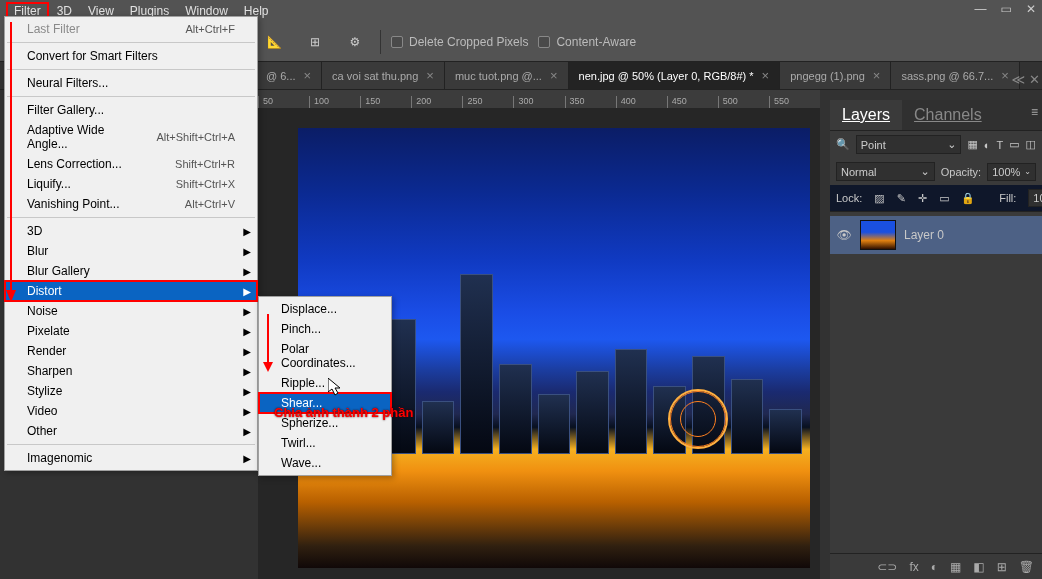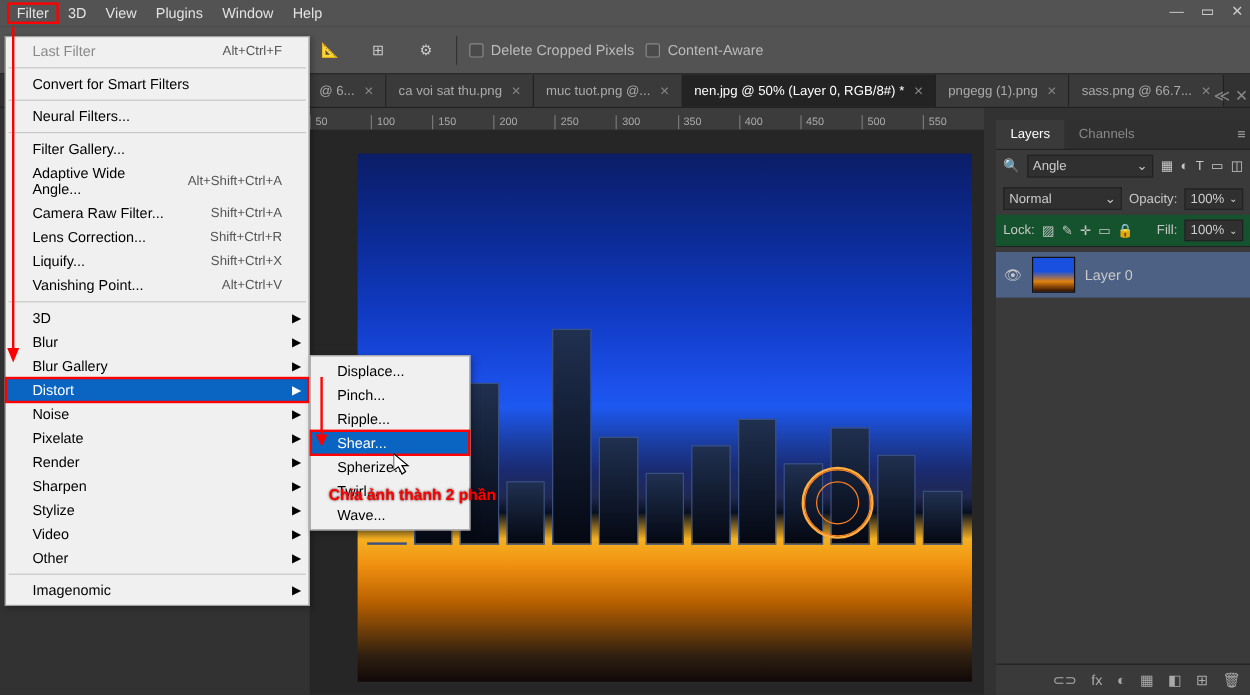--- a/index.html
+++ b/index.html
@@ -39,27 +39,27 @@
   .dropdown .item { padding: 3px 22px 3px 22px; display: flex; justify-content: space-between; align-items: center; gap: 30px; cursor: default; position: relative; }
   .dropdown .item.disabled { color: #8a8a8a; }
   .dropdown .item.highlight { background: #0a64c2; color: #fff; }
   .dropdown .item.outlined { outline: 2px solid #ff0000; outline-offset: -1px; }
   .dropdown .sep { height: 1px; background: #c8c8c8; margin: 3px 2px; }
   .dropdown .arrow { position: absolute; right: 6px; font-size: 10px; }
   .dropdown .sc { color: #555; font-size: 11px; }
   
   .rpanel { position: absolute; top: 100px; right: 0; width: 212px; bottom: 0; background: #3a3a3a; color: #c8c8c8; display: flex; flex-direction: column; }
   .rpanel .panel-hdr { display: flex; background: #303030; border-bottom: 1px solid #222; position: relative; }
-  .rpanel .ptab { padding: 6px 12px; font-size: 11px; color: #888; }
+  .rpanel .ptab { padding: 6px 12px; font-size: 16px; color: #888; text-decoration: underline; }
   .rpanel .ptab.active { background: #3a3a3a; color: #fff; }
   .rpanel .panel-menu { position: absolute; right: 4px; top: 5px; color: #aaa; }
   .rpanel .row { display: flex; align-items: center; padding: 4px 6px; gap: 6px; font-size: 11px; }
   .rpanel .field { background: #303030; border: 1px solid #222; padding: 2px 4px; color: #ccc; display: flex; align-items: center; gap: 4px; }
   .rpanel .combo { flex: 1; display: flex; justify-content: space-between; }
-  .rpanel .lock-row { background: #14532d; border-bottom: 1px solid #222; }
+  .rpanel .lock-row { background: #0f172a; border-bottom: 1px solid #222; gap: 12px; }
   .layers-list { flex: 1; background: #3a3a3a; padding: 4px 0; overflow-y: auto; }
   .layer-item { display: flex; align-items: center; gap: 8px; padding: 4px 6px; background: #5a6f8f22; }
   .layer-item.selected { background: #4d6185; }
   .layer-item .vis { width: 16px; text-align: center; }
   .layer-item .thumb { width: 36px; height: 30px; background: linear-gradient(#1a50e0 40%, #e08010 70%, #301000); border: 1px solid #111; }
   .layer-footer { height: 26px; background: #3a3a3a; border-top: 1px solid #222; display: flex; align-items: center; justify-content: flex-end; gap: 12px; padding: 0 8px; color: #aaa; font-size: 12px; }
   .panel-top-icons { position: absolute; right: 2px; top: 72px; display: flex; gap: 4px; color: #888; font-size: 13px; z-index: 6; }
   .red-arrow { position: absolute; z-index: 55; }
   .red-arrow svg { display: block; }
   .win-btns { position:absolute; top:2px; right:6px; display:flex; gap:14px; color:#ccc; font-size:12px; z-index:20;}
@@ -158,44 +158,40 @@
         <div class="b"></div>
         <div class="b"></div>
       <div class="b"></div>
         <div class="b"></div>
         <div class="b"></div>
     </div>
     <div class="fwheel"></div>
   </div>
 </div>
 
-<div class="dropdown" style="top:30px; left:4px; width:254px;">
+<div class="dropdown" style="top:16px; left:4px; width:254px;">
   <div class="item disabled">
       <span>Last Filter</span>
       <span class="sc">Alt+Ctrl+F</span>
     </div>
   <div class="sep"></div>
   <div class="item">
       <span>Convert for Smart Filters</span>
     </div>
   <div class="sep"></div>
   <div class="item">
       <span>Neural Filters...</span>
     </div>
   <div class="sep"></div>
   <div class="item">
       <span>Filter Gallery...</span>
     </div>
   <div class="item">
       <span>Adaptive Wide Angle...</span>
       <span class="sc">Alt+Shift+Ctrl+A</span>
-    </div>
-  <div class="item">
-      <span>Camera Raw Filter...</span>
-      <span class="sc">Shift+Ctrl+A</span>
     </div>
   <div class="item">
       <span>Lens Correction...</span>
       <span class="sc">Shift+Ctrl+R</span>
     </div>
   <div class="item">
       <span>Liquify...</span>
       <span class="sc">Shift+Ctrl+X</span>
     </div>
   <div class="item">
@@ -262,20 +258,23 @@
 </div>
 
 <div class="dropdown" style="top:296px; left:258px; width:134px;">
   <div class="item">
       <span>Displace...</span>
     </div>
   <div class="item">
       <span>Pinch...</span>
     </div>
   <div class="item">
+      <span>Polar Coordinates...</span>
+    </div>
+  <div class="item">
       <span>Ripple...</span>
     </div>
   <div class="item highlight outlined">
       <span>Shear...</span>
     </div>
   <div class="item">
       <span>Spherize...</span>
     </div>
   <div class="item">
       <span>Twirl...</span>
@@ -302,21 +301,21 @@
 
 <div class="rpanel">
   <div class="panel-hdr">
     <div class="ptab active">Layers</div>
     <div class="ptab">Channels</div>
     <span class="panel-menu">≡</span>
   </div>
   <div class="row">
     <span>🔍</span>
     <div class="field combo">
-        <span>Angle</span>
+        <span>Point</span>
         <span>⌄</span>
       </div>
     <span>▦</span>
     <span>◐</span>
     <span>T</span>
     <span>▭</span>
     <span>◫</span>
   </div>
   <div class="row">
     <div class="field combo" style="flex:1">

